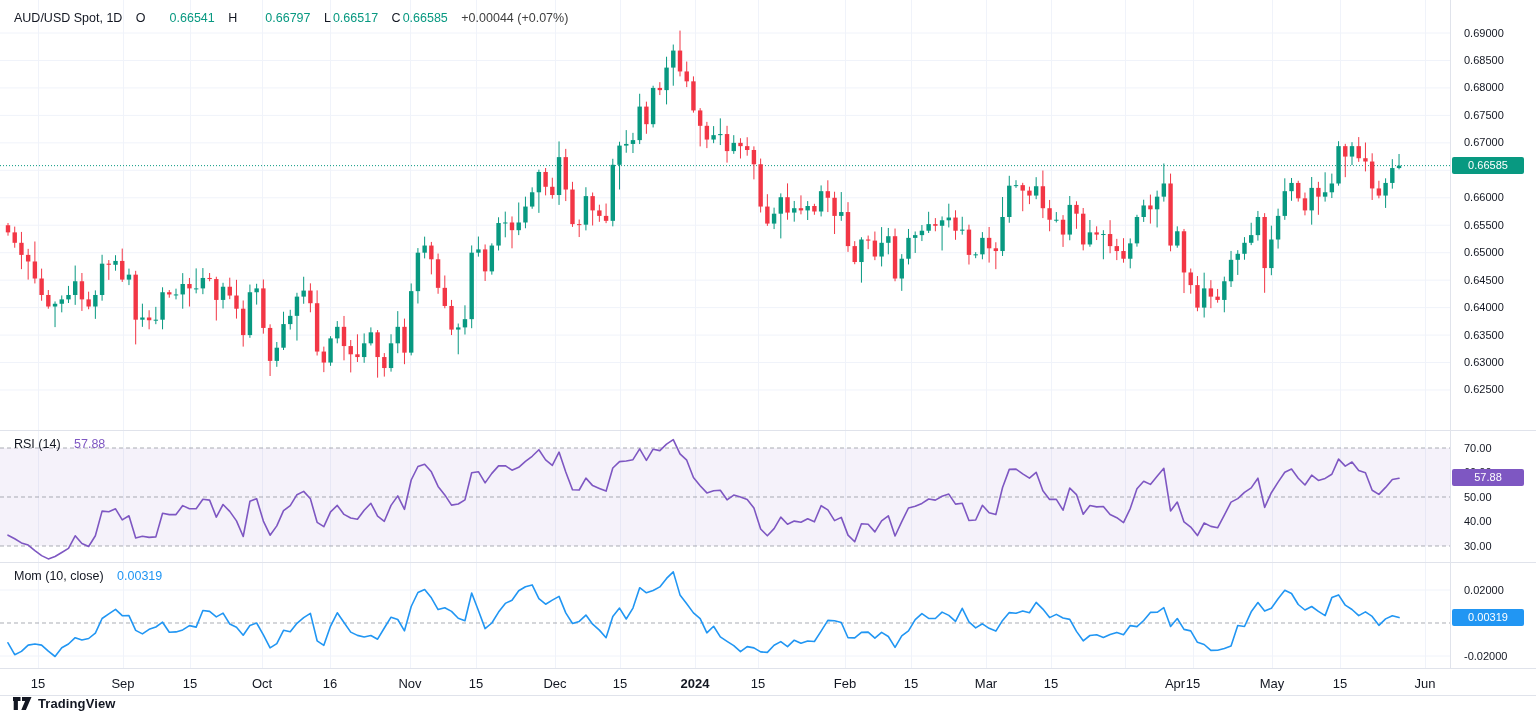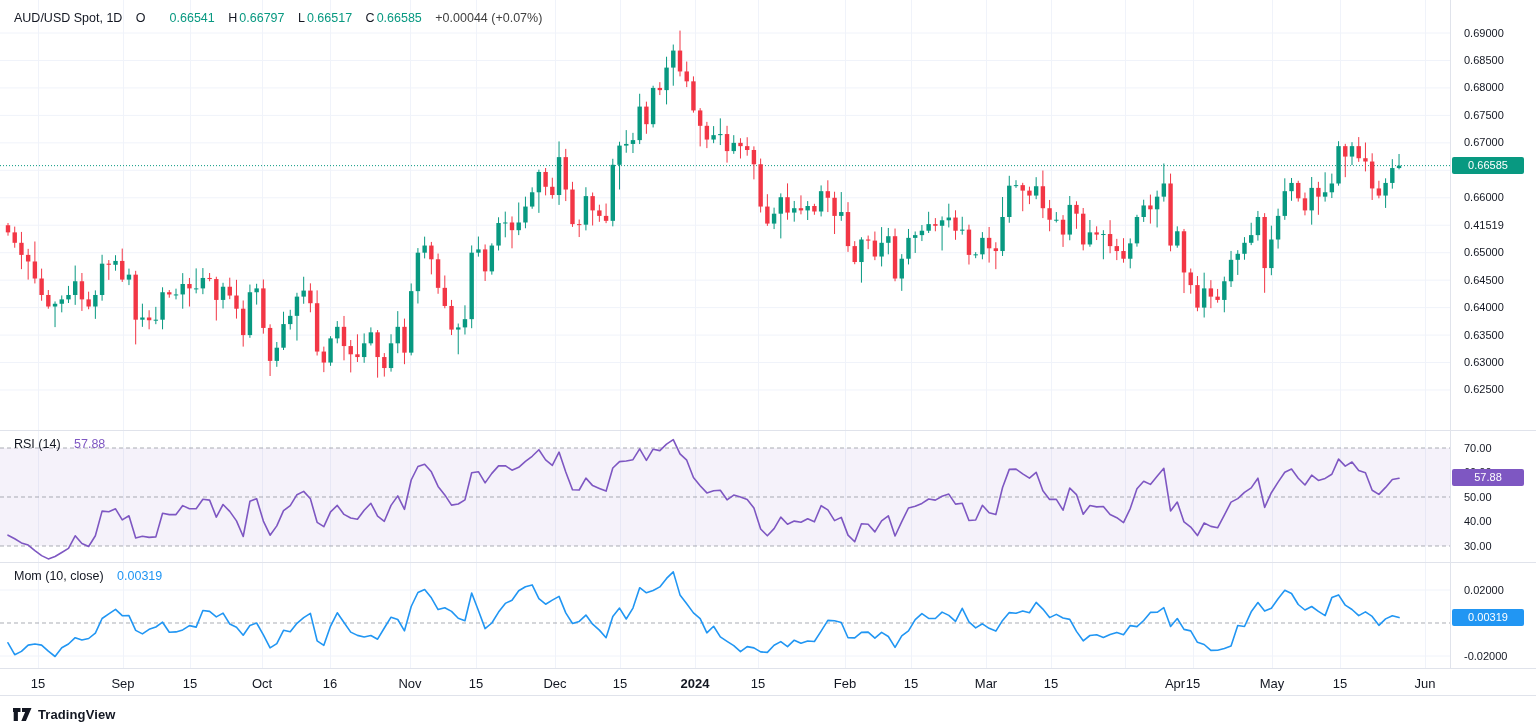--- a/index.html
+++ b/index.html
@@ -8,21 +8,21 @@
   .pane-svg{position:absolute;left:0;}
   .legend{position:absolute;left:14px;font-size:12.5px;white-space:nowrap;z-index:6;color:#131722;}
   .legend span{margin-right:2px;}
   .legend .gap{margin-right:8px;}
   .axis-label{position:absolute;left:1464px;font-size:11px;color:#131722;white-space:nowrap;z-index:3;}
   .badge{position:absolute;left:1452px;width:72px;height:17px;line-height:17px;text-align:center;
          font-size:11px;color:#fff;border-radius:2px;z-index:5;}
   .time-label{position:absolute;top:676px;width:44px;text-align:center;font-size:13px;color:#131722;z-index:3;}
   .divider{position:absolute;left:0;width:1536px;height:1px;background:#e0e3eb;z-index:4;}
   .vdivider{position:absolute;top:0;width:1px;height:669px;background:#e0e3eb;z-index:4;}
-  #footer{position:absolute;left:0;top:696px;width:1536px;height:26px;background:#fff;display:flex;align-items:flex-end;z-index:6;}
+  #footer{position:absolute;left:0;top:696px;width:1536px;height:26px;background:#fff;display:flex;align-items:flex-start;z-index:6;}
   #brand{display:flex;align-items:center;margin-left:13px;cursor:pointer;}
   #brand svg{margin-right:6px;}
   #brand-text{font-size:13px;font-weight:600;color:#131722;letter-spacing:0.1px;}
 </style>
 </head>
 <body>
 
 <div id="app">
 
   <svg id="svg-price" class="pane-svg" style="top:0" width="1450" height="430">
@@ -534,21 +534,21 @@
 
   <div class="divider" style="top:430px"></div>
   <div class="divider" style="top:562px"></div>
   <div class="divider" style="top:668px"></div>
   <div class="divider" style="top:695px"></div>
   <div class="vdivider" style="left:1450px"></div>
 
   <div class="legend" style="top:11px">
     <span>AUD/USD Spot, 1D</span><span class="gap"></span>
     <span>O</span><span class="ohlc" style="color: rgb(8, 153, 129); padding-left: 22px;">0.66541</span><span class="gap"></span>
-    <span>H</span><span class="ohlc" style="color: rgb(8, 153, 129);">0.66797</span><span class="gap"></span>
+    <span>H</span><span class="ohlc" style="color: rgb(8, 153, 129); margin-left: 26px;">0.66797</span><span class="gap"></span>
     <span>L</span><span class="ohlc" style="color: rgb(8, 153, 129);">0.66517</span><span class="gap"></span>
     <span>C</span><span class="ohlc" style="color: rgb(8, 153, 129);">0.66585</span><span class="gap"></span>
     <span class="ohlc" style="color: #404040;">+0.00044 (+0.07%)</span>
   </div>
   <div class="legend" style="top:437px">
     <span>RSI (14)</span><span class="gap"></span>
     <span id="rsi-val" style="color: rgb(126, 87, 194);">57.88</span>
   </div>
   <div class="legend" style="top:569px">
     <span>Mom (10, close)</span><span class="gap"></span>
@@ -556,21 +556,21 @@
   </div>
 
   <div id="right-axis">
       <div class="axis-label" style="top:26.5px">0.69000</div>
       <div class="axis-label" style="top:53.96149999999942px">0.68500</div>
       <div class="axis-label" style="top:81.42299999999943px">0.68000</div>
       <div class="axis-label" style="top:108.88449999999946px">0.67500</div>
       <div class="axis-label" style="top:136.3459999999995px">0.67000</div>
       <div class="axis-label" style="top:163.80749999999952px">0.66500</div>
       <div class="axis-label" style="top:191.26899999999955px">0.66000</div>
-      <div class="axis-label" style="top:218.73049999999958px">0.41519</div>
+      <div class="axis-label" style="top:218.73049999999958px">0.65500</div>
       <div class="axis-label" style="top:246.19199999999958px">0.65000</div>
       <div class="axis-label" style="top:273.6534999999996px">0.64500</div>
       <div class="axis-label" style="top:301.11499999999967px">0.64000</div>
       <div class="axis-label" style="top:328.57649999999967px">0.63500</div>
       <div class="axis-label" style="top:356.03799999999967px">0.63000</div>
       <div class="axis-label" style="top:383.4994999999997px">0.62500</div>
       <div class="axis-label" style="top:441.5px">70.00</div>
       <div class="axis-label" style="top:466px">60.00</div>
       <div class="axis-label" style="top:490.5px">50.00</div>
       <div class="axis-label" style="top:515px">40.00</div>

